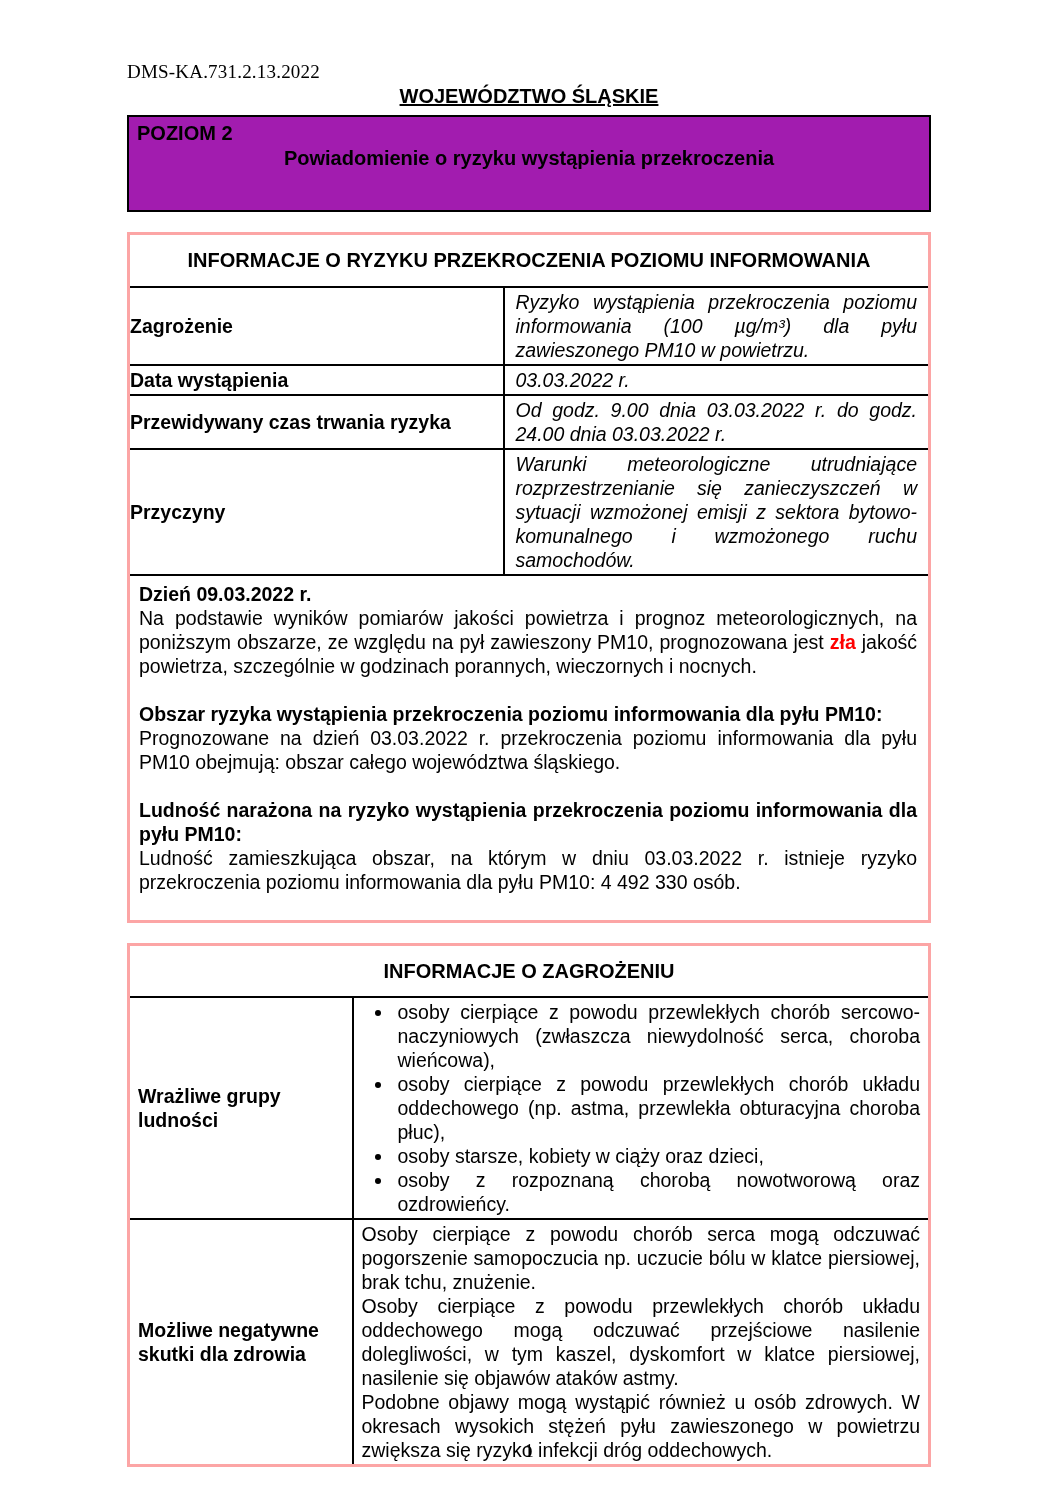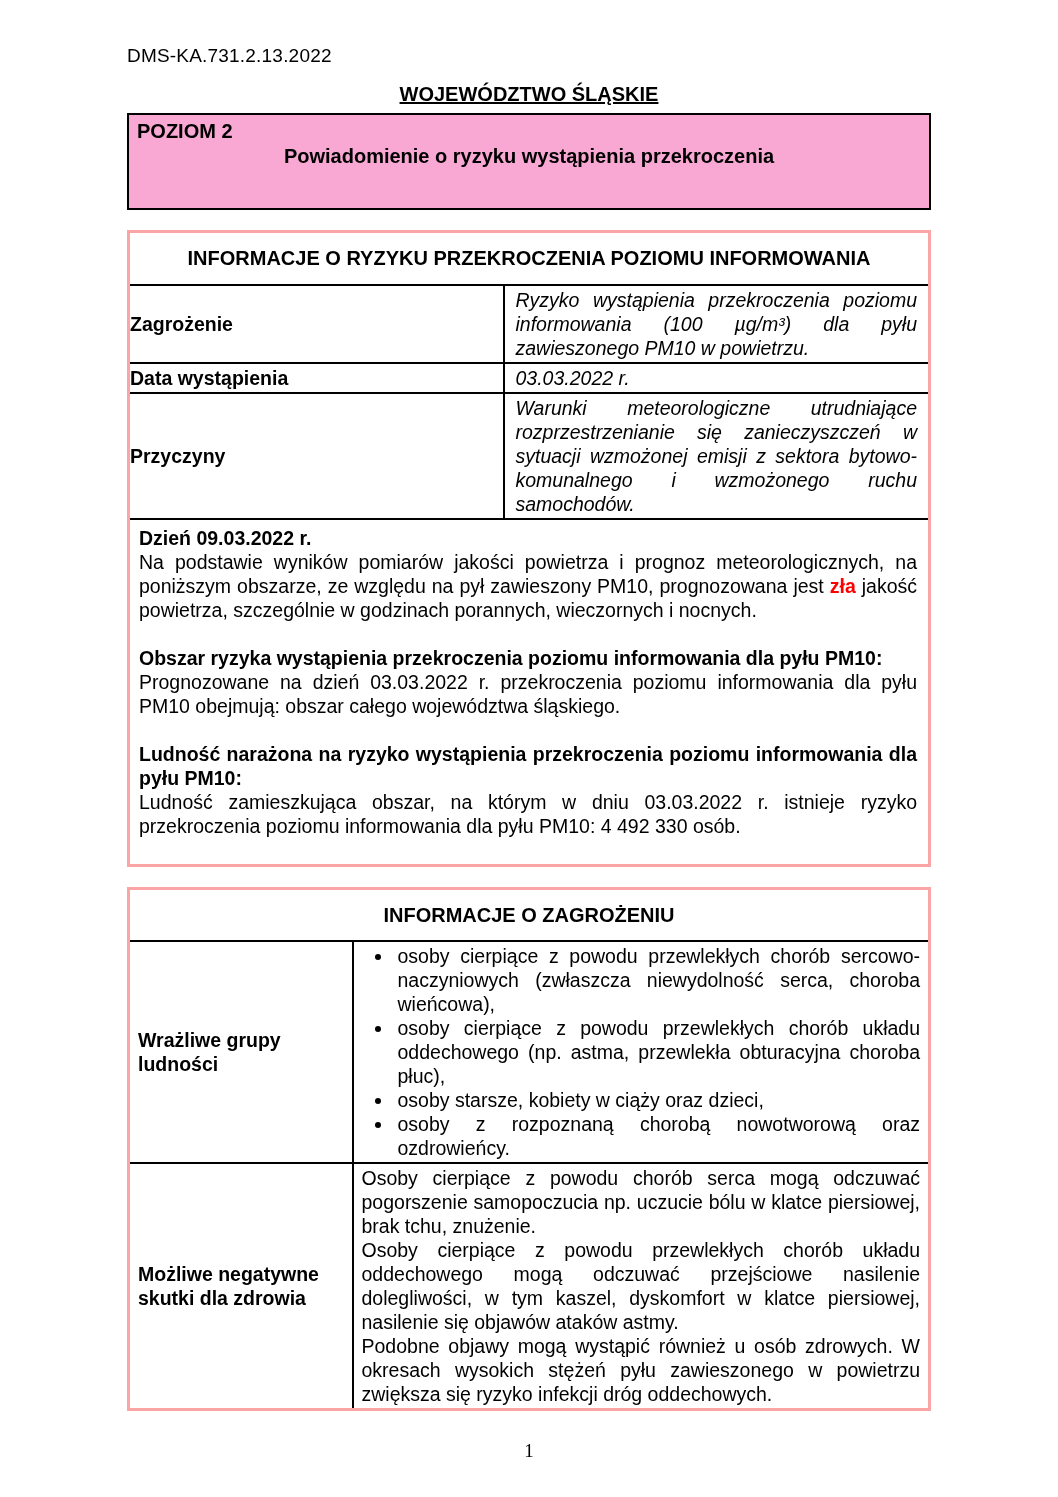--- a/index.html
+++ b/index.html
@@ -7,36 +7,37 @@
   body {
     width: 1058px; height: 1497px;
     position: relative;
     font-family: "Liberation Sans", sans-serif;
     color: #000;
     overflow: hidden;
   }
   .content { width: 804px; margin-left: 127px; }
 
   .ref-number {
-    padding-top: 44px;
+    padding-top: 60px;
     font-size: 19px;
     line-height: 24px;
     letter-spacing: 0.2px;
+    font-family: Liberation Serif, serif;
   }
   .region-title {
-    margin-top: 14px;
+    margin-top: 0;
     text-align: center;
     font-size: 20px;
     font-weight: bold;
     text-decoration: underline;
     line-height: 24px;
   }
   .banner {
     margin-top: 7px;
-    background: #f9a8d4;
+    background: #a21caf;
     border: 2px solid #000;
     height: 97px;
     padding: 4px 8px;
     font-weight: bold;
     font-size: 20px;
     line-height: 25px;
   }
   .banner-level { text-align: left; }
   .banner-title { text-align: center; }
 
@@ -127,20 +128,24 @@
       </tr>
       <tr>
         <td class="label-cell">Zagrożenie</td>
         <td class="value-cell">Ryzyko wystąpienia przekroczenia poziomu informowania (100 µg/m³) dla pyłu zawieszonego PM10 w powietrzu.</td>
       </tr>
       <tr>
         <td class="label-cell">Data wystąpienia</td>
         <td class="value-cell">03.03.2022 r.</td>
       </tr>
       <tr>
+        <td class="label-cell">Przewidywany czas trwania ryzyka</td>
+        <td class="value-cell">Od godz. 9.00 dnia 03.03.2022 r. do godz. 24.00 dnia 03.03.2022 r.</td>
+      </tr>
+      <tr>
         <td class="label-cell">Przyczyny</td>
         <td class="value-cell">Warunki meteorologiczne utrudniające rozprzestrzenianie się zanieczyszczeń w sytuacji wzmożonej emisji z sektora bytowo-komunalnego i wzmożonego ruchu samochodów.</td>
       </tr>
       <tr>
         <td class="summary-cell" colspan="2">
           <div class="sum-heading">Dzień 09.03.2022 r.</div>
           <div><span>Na podstawie wyników pomiarów jakości powietrza i prognoz meteorologicznych, na poniższym obszarze, ze względu na pył zawieszony PM10, prognozowana jest </span><span class="highlight-red">zła</span><span> jakość powietrza, szczególnie w godzinach porannych, wieczornych i nocnych.</span></div>
           <div class="sum-heading sum-gap">Obszar ryzyka wystąpienia przekroczenia poziomu informowania dla pyłu PM10:</div>
           <div>Prognozowane na dzień 03.03.2022 r. przekroczenia poziomu informowania dla pyłu PM10 obejmują: obszar całego województwa śląskiego.</div>
           <div class="sum-heading sum-gap">Ludność narażona na ryzyko wystąpienia przekroczenia poziomu informowania dla pyłu PM10:</div>

